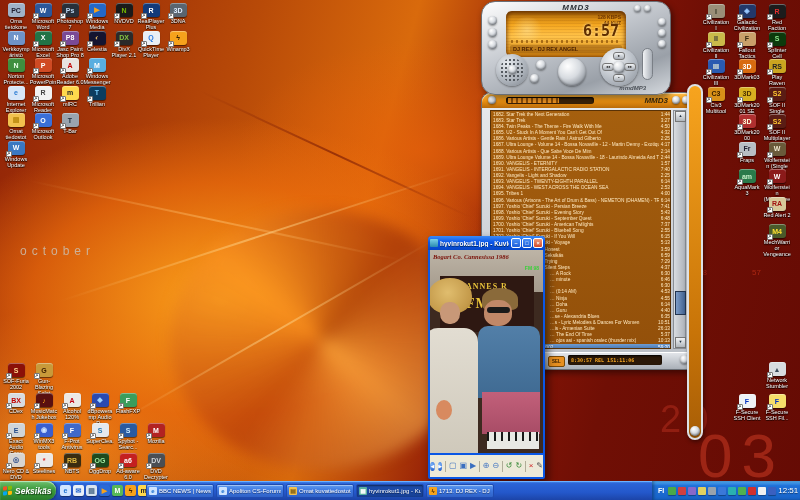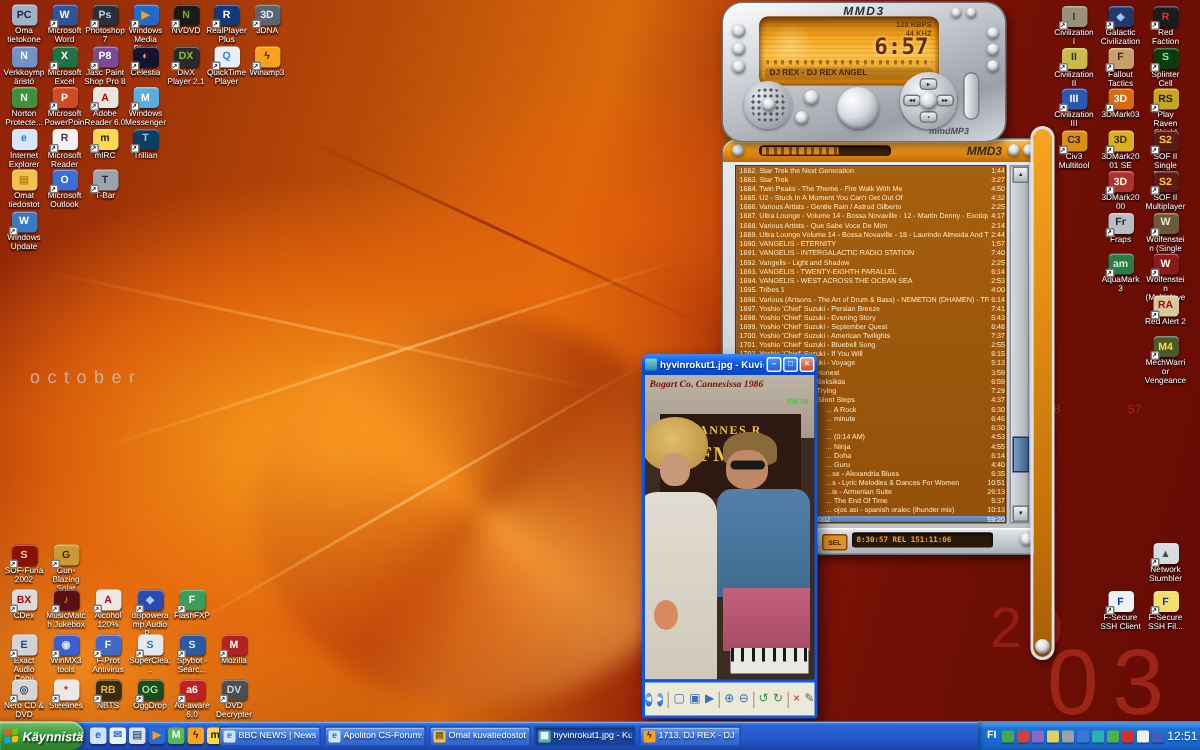--- a/index.html
+++ b/index.html
@@ -691,21 +691,21 @@
   </div>
 
   <div id="taskbar">
     <div id="start">
       <span id="flag">
           <i style="background: rgb(243, 83, 37);"></i>
           <i style="background: rgb(129, 188, 6);"></i>
           <i style="background: rgb(5, 166, 240);"></i>
           <i style="background: rgb(255, 186, 8);"></i>
         </span>
-      <span class="slabel">Käynnistä</span>
+      <span class="slabel">Seksikäs</span>
     </div>
     <div id="ql">
         <div class="qlico" style="background: rgb(207, 228, 255); color: rgb(26, 111, 208);">e</div>
         <div class="qlico" style="background: rgb(232, 240, 248); color: rgb(42, 106, 208);">✉</div>
         <div class="qlico" style="background: rgb(216, 228, 240); color: rgb(74, 106, 138);">▤</div>
         <div class="qlico" style="background: rgb(42, 106, 216); color: rgb(246, 162, 28);">▶</div>
         <div class="qlico" style="background: rgb(88, 184, 88); color: rgb(255, 255, 255);">M</div>
         <div class="qlico" style="background: rgb(246, 162, 28); color: rgb(64, 32, 0);">ϟ</div>
         <div class="qlico" style="background: rgb(255, 216, 77); color: rgb(34, 34, 34);">m</div>
         <div class="qlico" style="background: rgb(232, 228, 224); color: rgb(192, 0, 0);">A</div>

